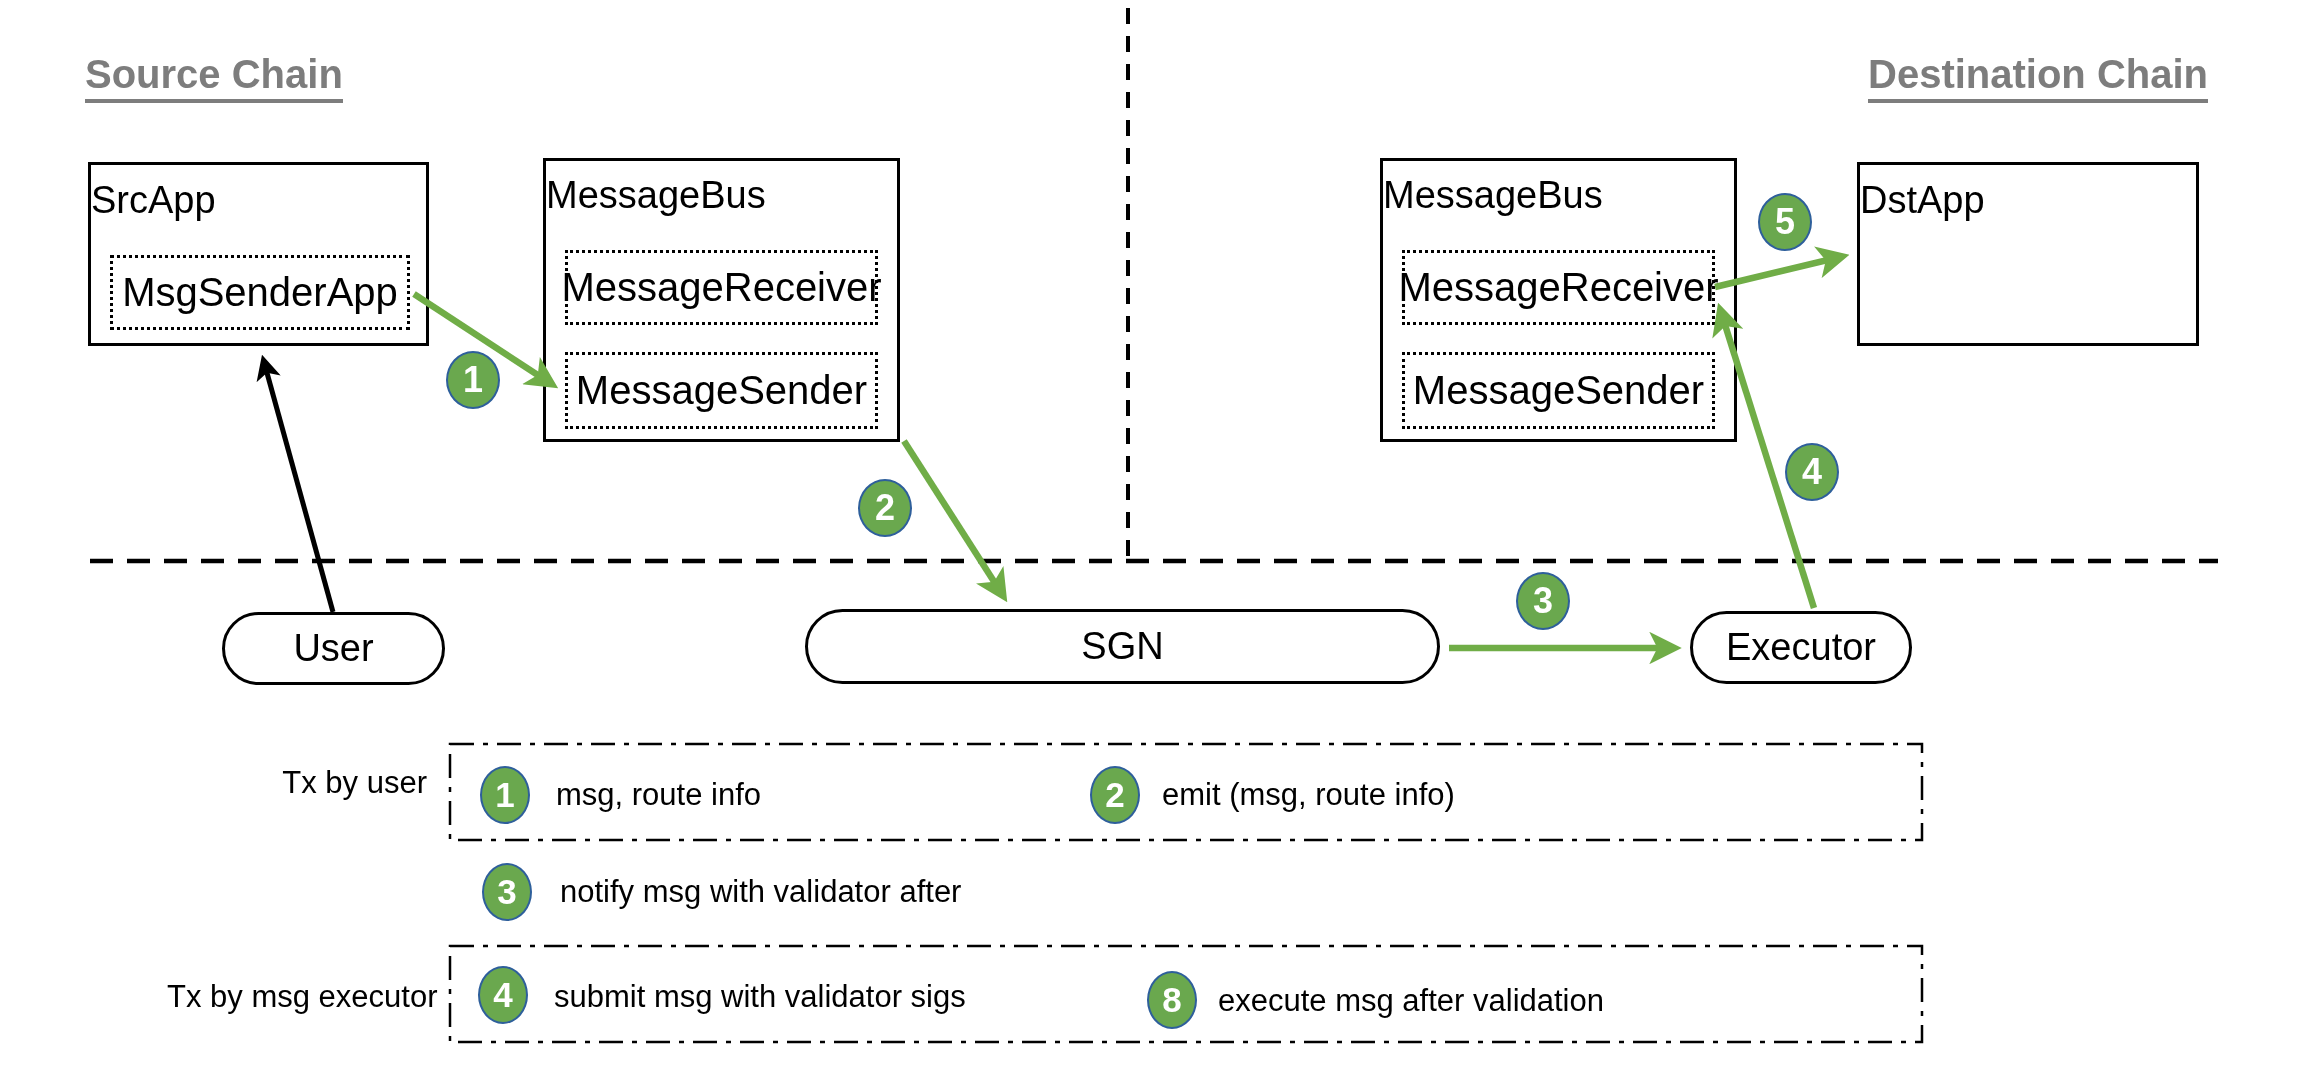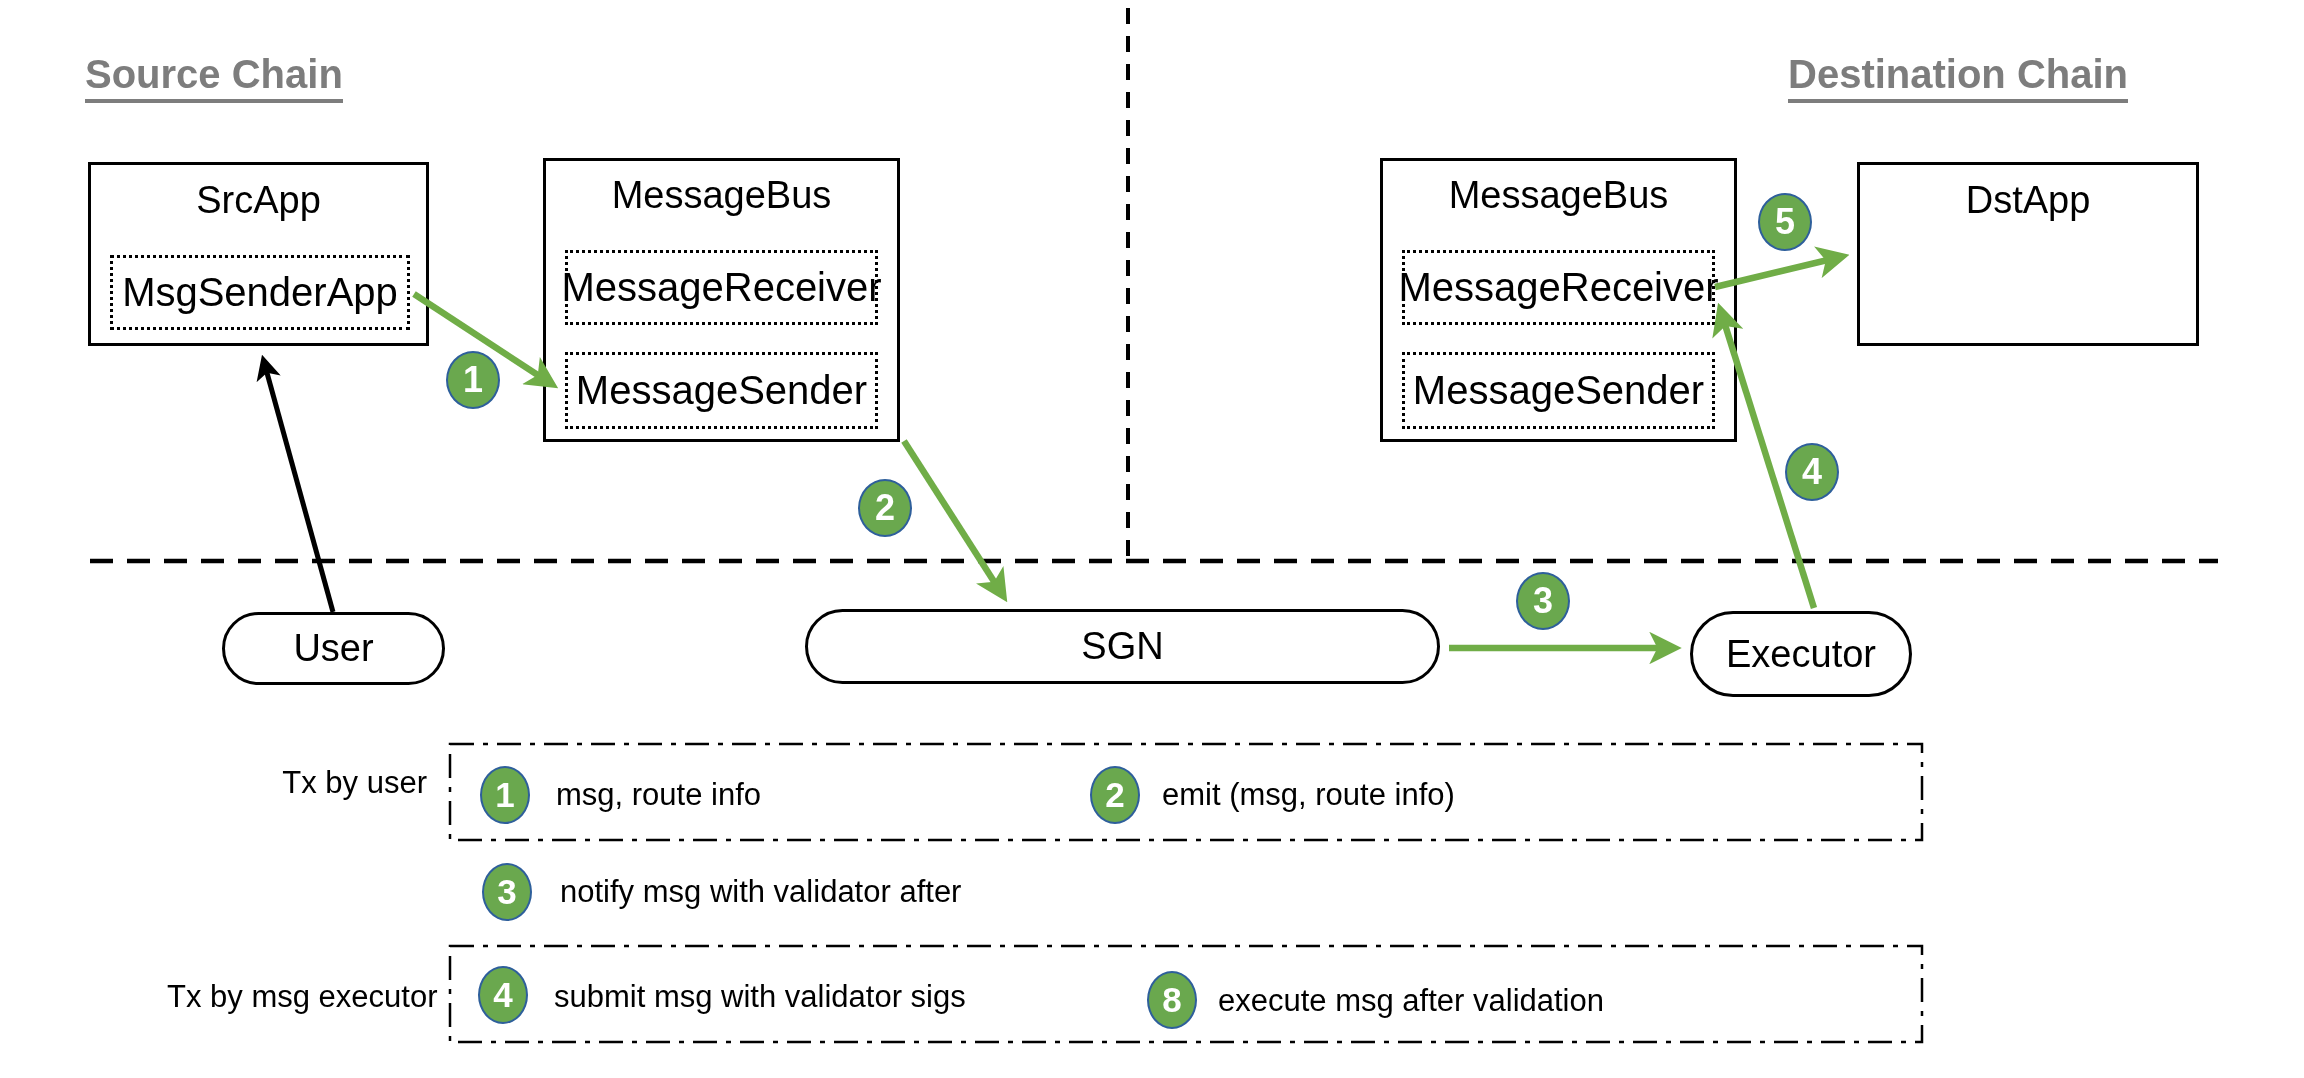--- a/index.html
+++ b/index.html
@@ -9,21 +9,21 @@
   }
   .abs{position:absolute;}
   .chain-heading{
     font-size:40px;font-weight:bold;color:#7d7d7d;
     border-bottom:4px solid #7d7d7d;padding-bottom:3px;line-height:1.1;
   }
   .node-box{
     position:absolute;border:3px solid #000;background:#fff;box-sizing:border-box;
   }
   .node-title{
-    position:absolute;left:0;right:0;text-align:center;
+    position:absolute;left:0;right:0;
     font-size:38px;font-weight:500;color:#000;
   }
   .dotted-box{
     position:absolute;border:3px dotted #000;box-sizing:border-box;
     display:flex;align-items:center;justify-content:center;
     font-size:40px;background:#fff;
   }
   .pill{
     position:absolute;border:3.5px solid #000;border-radius:44px;background:#fff;
     display:flex;align-items:center;justify-content:center;
@@ -39,21 +39,21 @@
   .legend-text{position:absolute;font-size:31px;white-space:nowrap;line-height:38px;}
   .legend-rowlabel{position:absolute;font-size:31px;line-height:38px;text-align:right;white-space:nowrap;}
   svg.overlay{position:absolute;left:0;top:0;z-index:20;pointer-events:none;}
 </style>
 </head>
 <body>
 
 <div class="stage">
 
   <div class="abs chain-heading" style="left:85px;top:52px;">Source Chain</div>
-  <div class="abs chain-heading" style="left:1788px;top:52px;">Destination Chain</div>
+  <div class="abs chain-heading" style="left:1868px;top:52px;">Destination Chain</div>
 
   <div class="node-box" style="left:88px;top:162px;width:341px;height:184px;">
     <div class="node-title" style="top:14px;">SrcApp</div>
     <div class="dotted-box" style="left:19px;top:90px;width:300px;height:75px;">MsgSenderApp</div>
   </div>
 
   <div class="node-box" style="left:543px;top:158px;width:357px;height:284px;">
     <div class="node-title" style="top:13px;">MessageBus</div>
     <div class="dotted-box" style="left:19px;top:89px;width:313px;height:75px;">MessageReceiver</div>
     <div class="dotted-box" style="left:19px;top:191px;width:313px;height:77px;">MessageSender</div>
@@ -64,21 +64,21 @@
     <div class="dotted-box" style="left:19px;top:89px;width:313px;height:75px;">MessageReceiver</div>
     <div class="dotted-box" style="left:19px;top:191px;width:313px;height:77px;">MessageSender</div>
   </div>
 
   <div class="node-box" style="left:1857px;top:162px;width:342px;height:184px;">
     <div class="node-title" style="top:14px;">DstApp</div>
   </div>
 
   <div class="pill" style="left:222px;top:612px;width:223px;height:73px;">User</div>
   <div class="pill" style="left:805px;top:609px;width:635px;height:75px;">SGN</div>
-  <div class="pill" style="left:1690px;top:611px;width:222px;height:86px;">Executor</div>
+  <div class="pill" style="left:1690px;top:611px;width:222px;height:73px;">Executor</div>
 
   <svg class="overlay" width="2304" height="1078" viewBox="0 0 2304 1078">
     <defs>
       <marker id="ah-green" viewBox="0 0 10 10" refX="7" refY="5" markerWidth="5" markerHeight="5" orient="auto" markerUnits="strokeWidth">
         <path d="M0,0 L10,5 L0,10 L2.5,5 Z" fill="#70ad47"></path>
       </marker>
       <marker id="ah-black" viewBox="0 0 10 10" refX="7" refY="5" markerWidth="5" markerHeight="5" orient="auto" markerUnits="strokeWidth">
         <path d="M0,0 L10,5 L0,10 L2.5,5 Z" fill="#000"></path>
       </marker>
     </defs>

